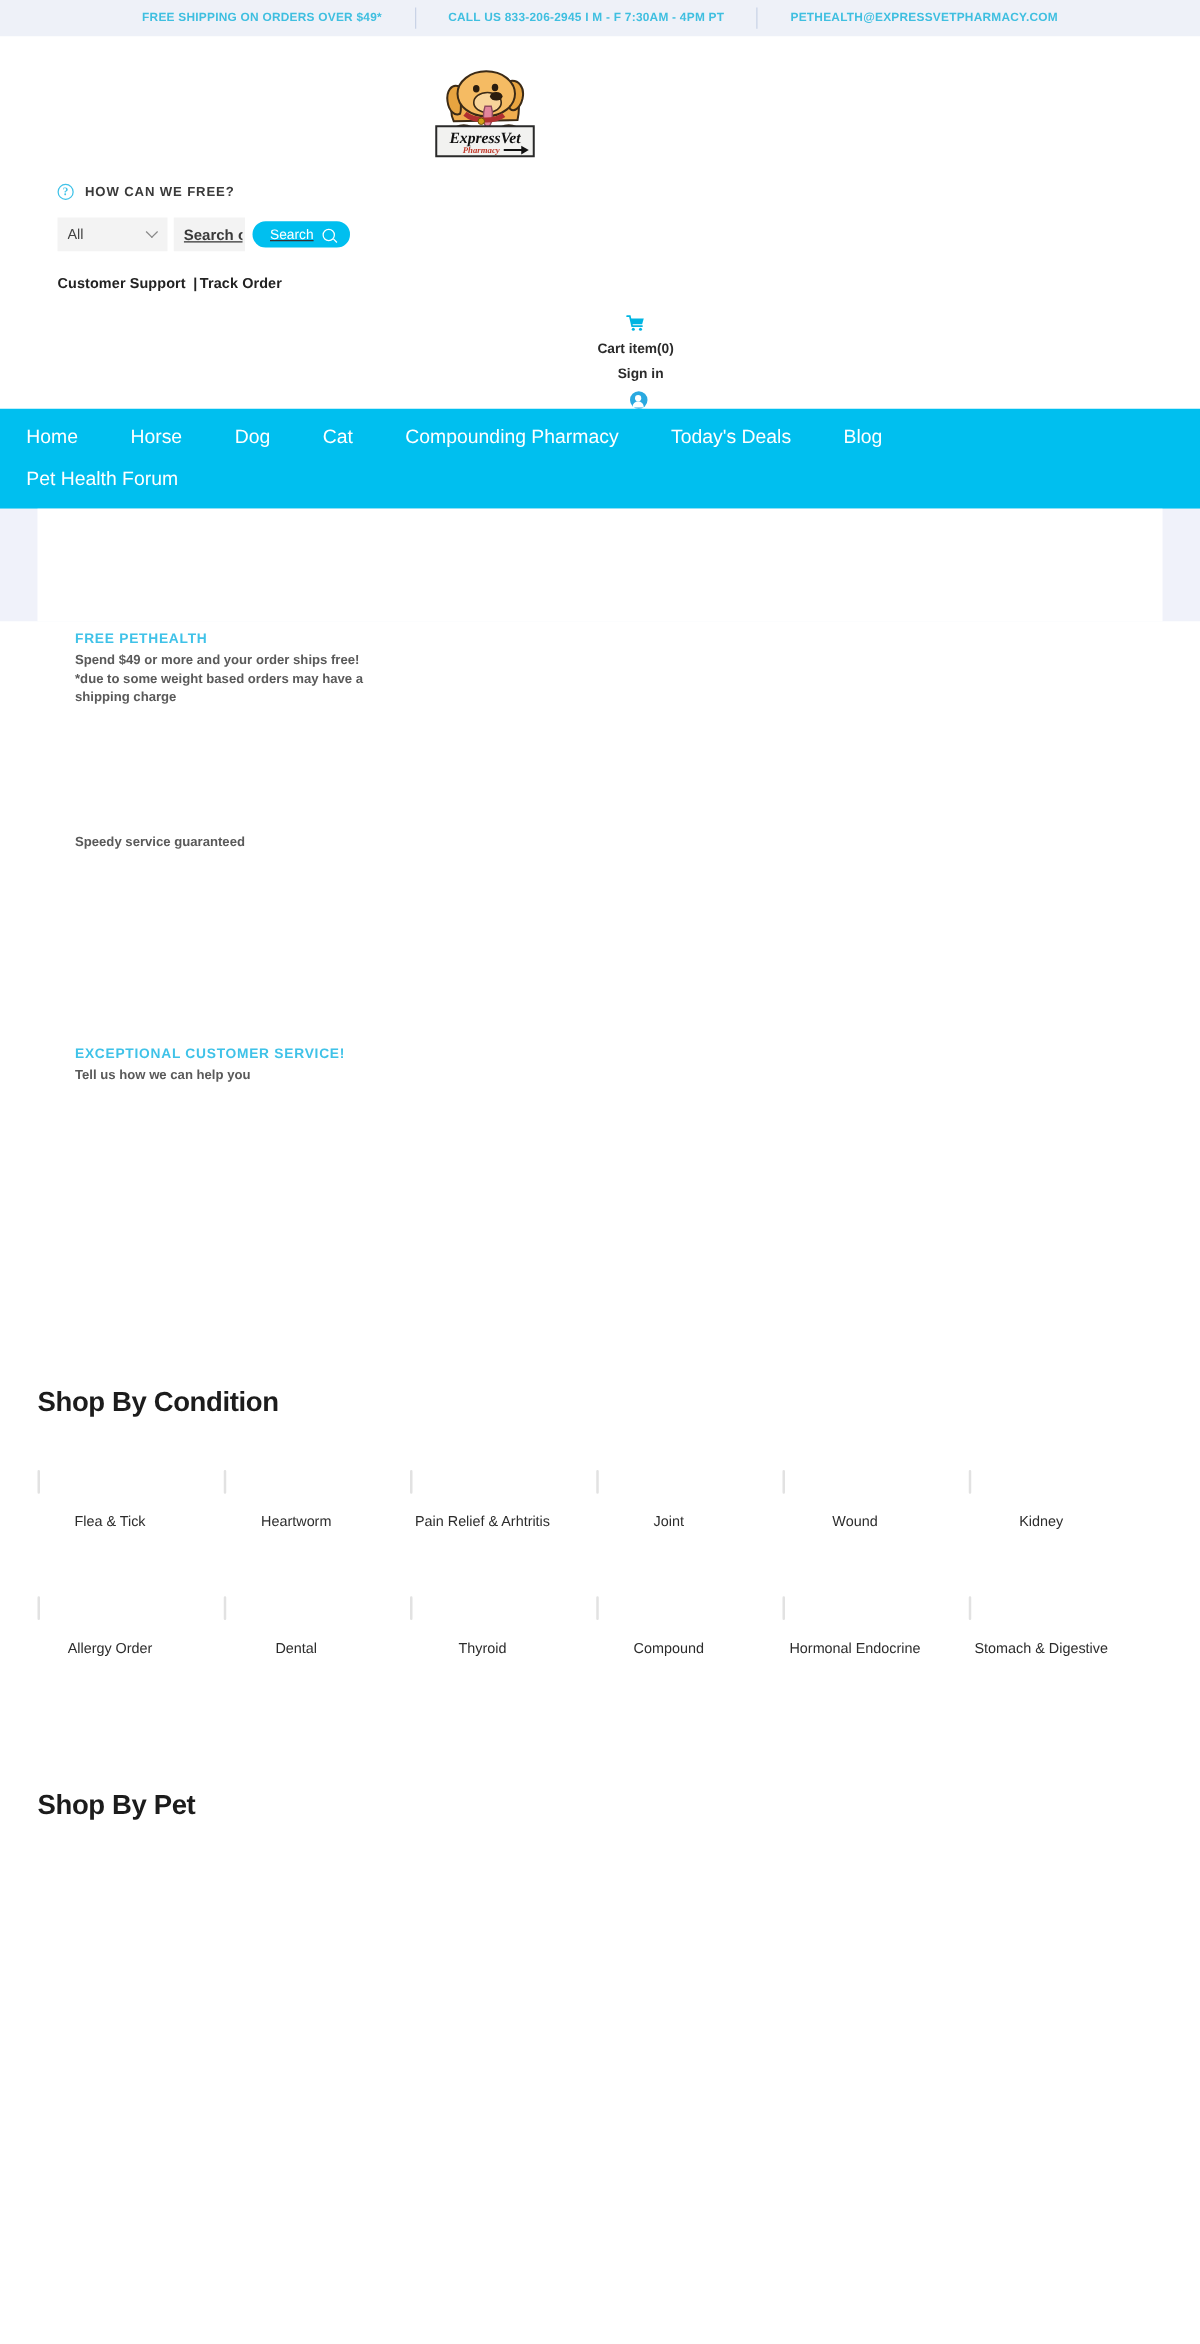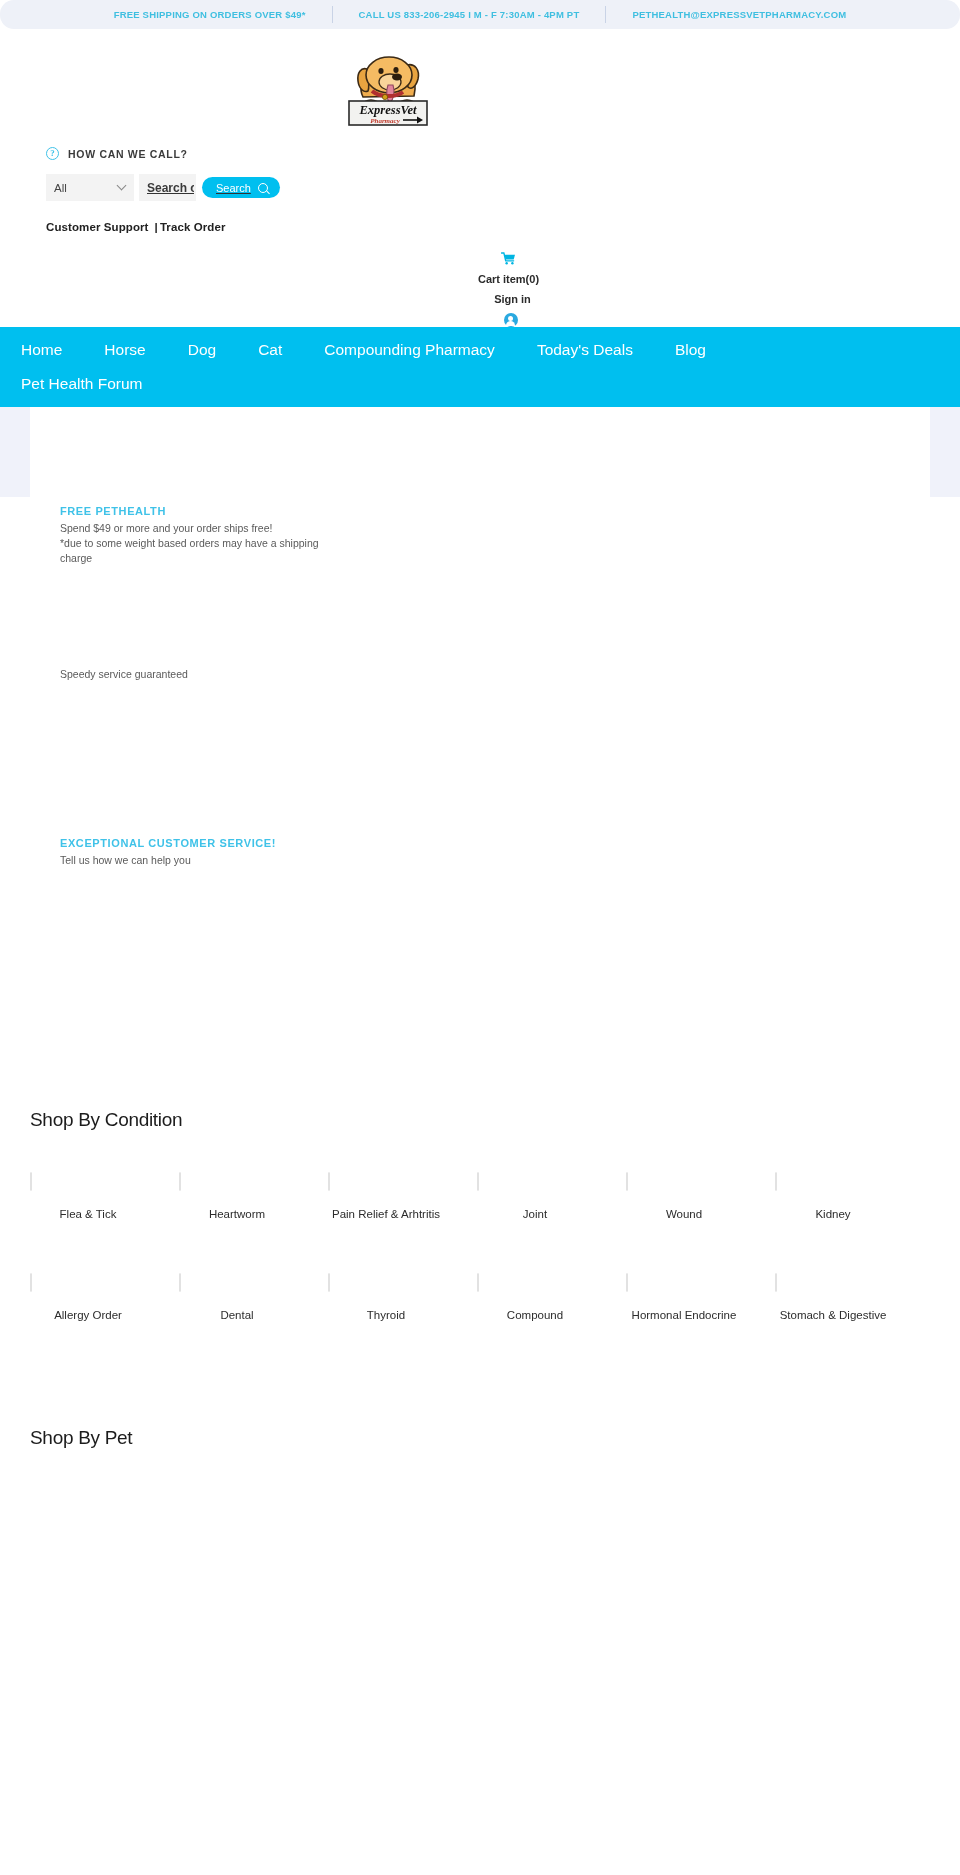--- a/index.html
+++ b/index.html
@@ -15,21 +15,20 @@
 
   
   .announce-bar {
     width: 960px;
     height: 29px;
     background: #eef1f8;
     display: flex;
     align-items: center;
     justify-content: center;
     gap: 0;
-    border-radius: 14px;
   }
   .announce-item {
     font-size: 9.5px;
     font-weight: bold;
     letter-spacing: 0.2px;
     color: #3fbfe0;
     white-space: nowrap;
     padding: 0 26px;
   }
   .announce-sep {
@@ -262,30 +261,31 @@
     color: #3fc2e8;
     letter-spacing: 0.6px;
     margin: 0 0 4px 0;
   }
   .vp-desc {
     font-size: 10.5px;
     color: #5a5a5a;
     line-height: 15px;
     max-width: 275px;
     margin: 0;
+    font-weight: bold;
   }
   .vp-pad-top { padding-top: 8px; }
 
   
   .section {
     padding: 0 30px;
   }
   .section-title {
-    font-size: 19px;
-    font-weight: normal;
+    font-size: 22px;
+    font-weight: bold;
     color: #1c1c1c;
     letter-spacing: -0.3px;
     margin: 0 0 42px 0;
   }
   .tile-grid {
     display: grid;
     grid-template-columns: repeat(6, 116px);
     column-gap: 22px;
     row-gap: 0;
     gap: 33px;
@@ -358,21 +358,21 @@
       <path d="M58 81 L76 81" stroke="#111" stroke-width="1.6"></path>
       <path d="M72 77.5 L78 81 L72 84.5 Z" fill="#111"></path>
     </svg>
   </div>
 </div>
 
 <div class="utility">
 
   <div class="help-row">
     <span class="help-icon">?</span>
-    <span class="help-text">HOW CAN WE CALL?</span>
+    <span class="help-text">HOW CAN WE FREE?</span>
   </div>
 
   <div class="search-row">
     <span class="select-shell">
       <select class="cat-select">
         <option>All</option>
       </select>
       <span class="select-caret"></span>
     </span>
     <input class="search-input" type="text" placeholder="Search o" style="">

